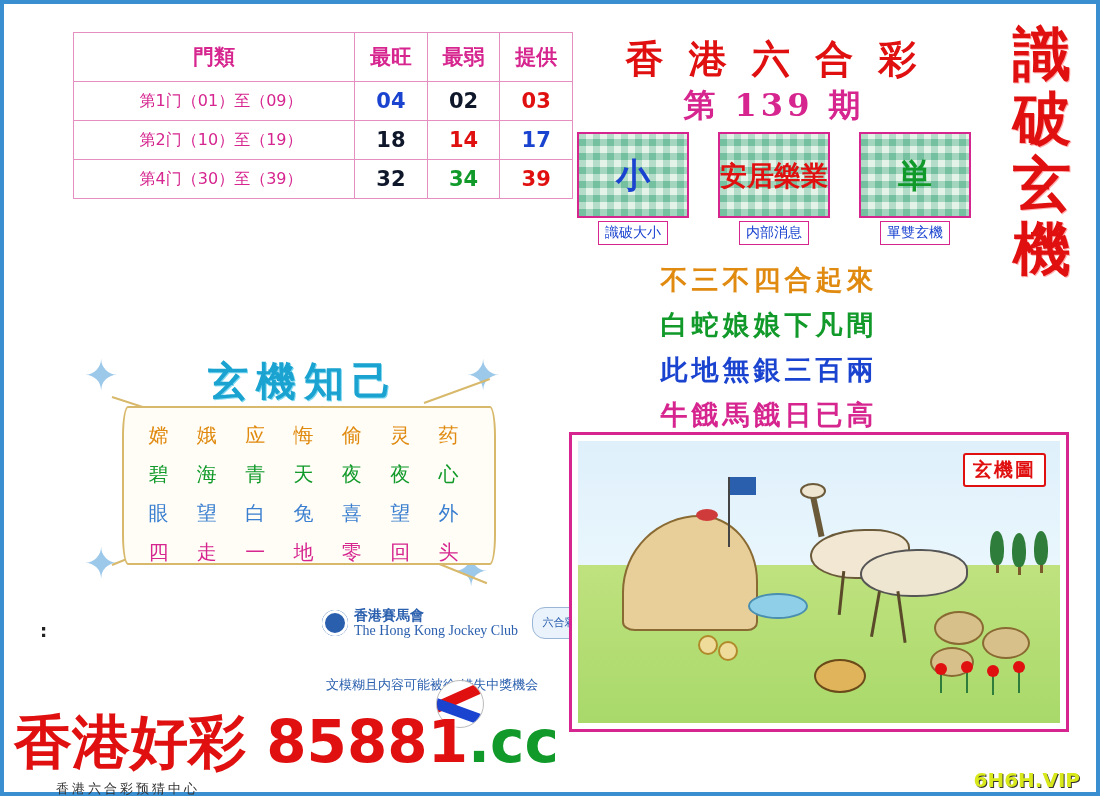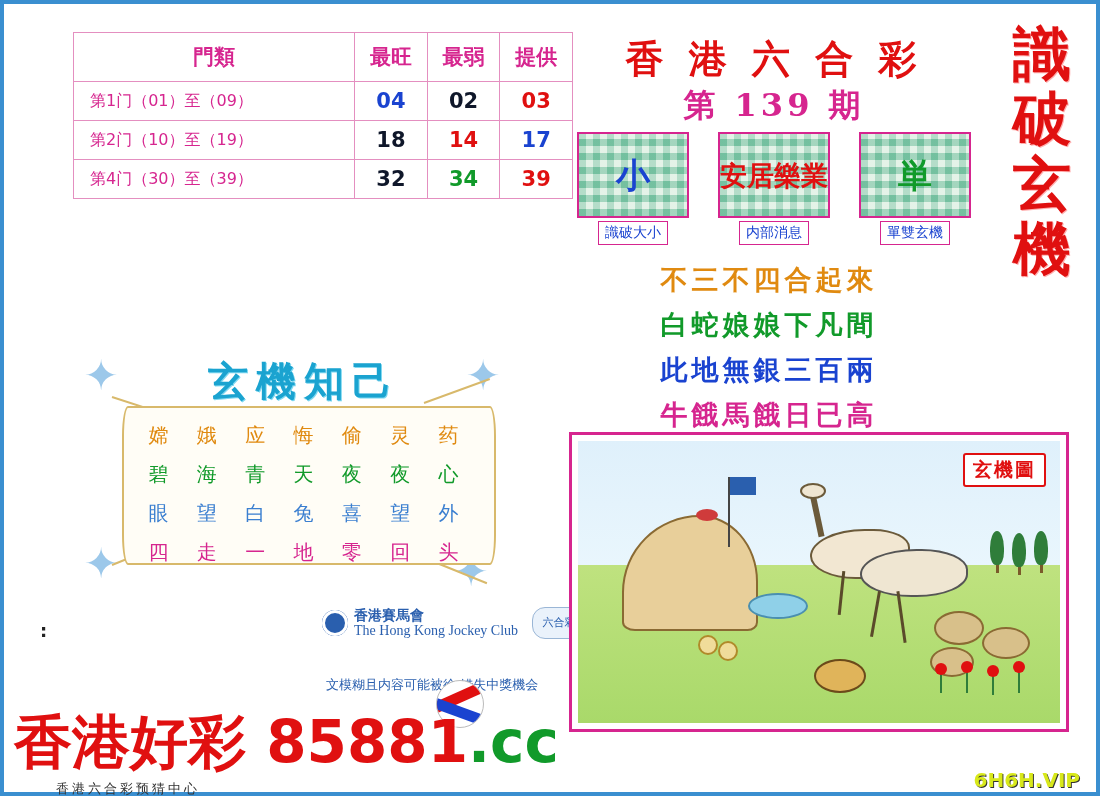--- a/index.html
+++ b/index.html
@@ -28,21 +28,21 @@
     border:1px solid #e48fc0;
     text-align:center;
     padding:7px 2px;
     font-family:"DejaVu Sans","Liberation Sans",sans-serif;
   }
   table.grid thead th{
     font-size:21px;color:#d6258f;font-weight:bold;
     padding:10px 2px;
   }
   table.grid td.rowlabel{
-    font-size:16px;color:#d6258f;text-align:left;padding-left:16px;
+    font-size:16px;color:#d6258f;text-align:center;padding-left:16px;
     white-space:nowrap;
   }
   table.grid td.num{font-size:21px;font-weight:bold;}
   .c-blue{color:#1a43d0;}
   .c-red{color:#e01010;}
   .c-green{color:#119a2a;}
   .c-magenta{color:#0f172a;}
   
   .hdr-title{
     position:absolute;left:560px;top:30px;width:420px;

